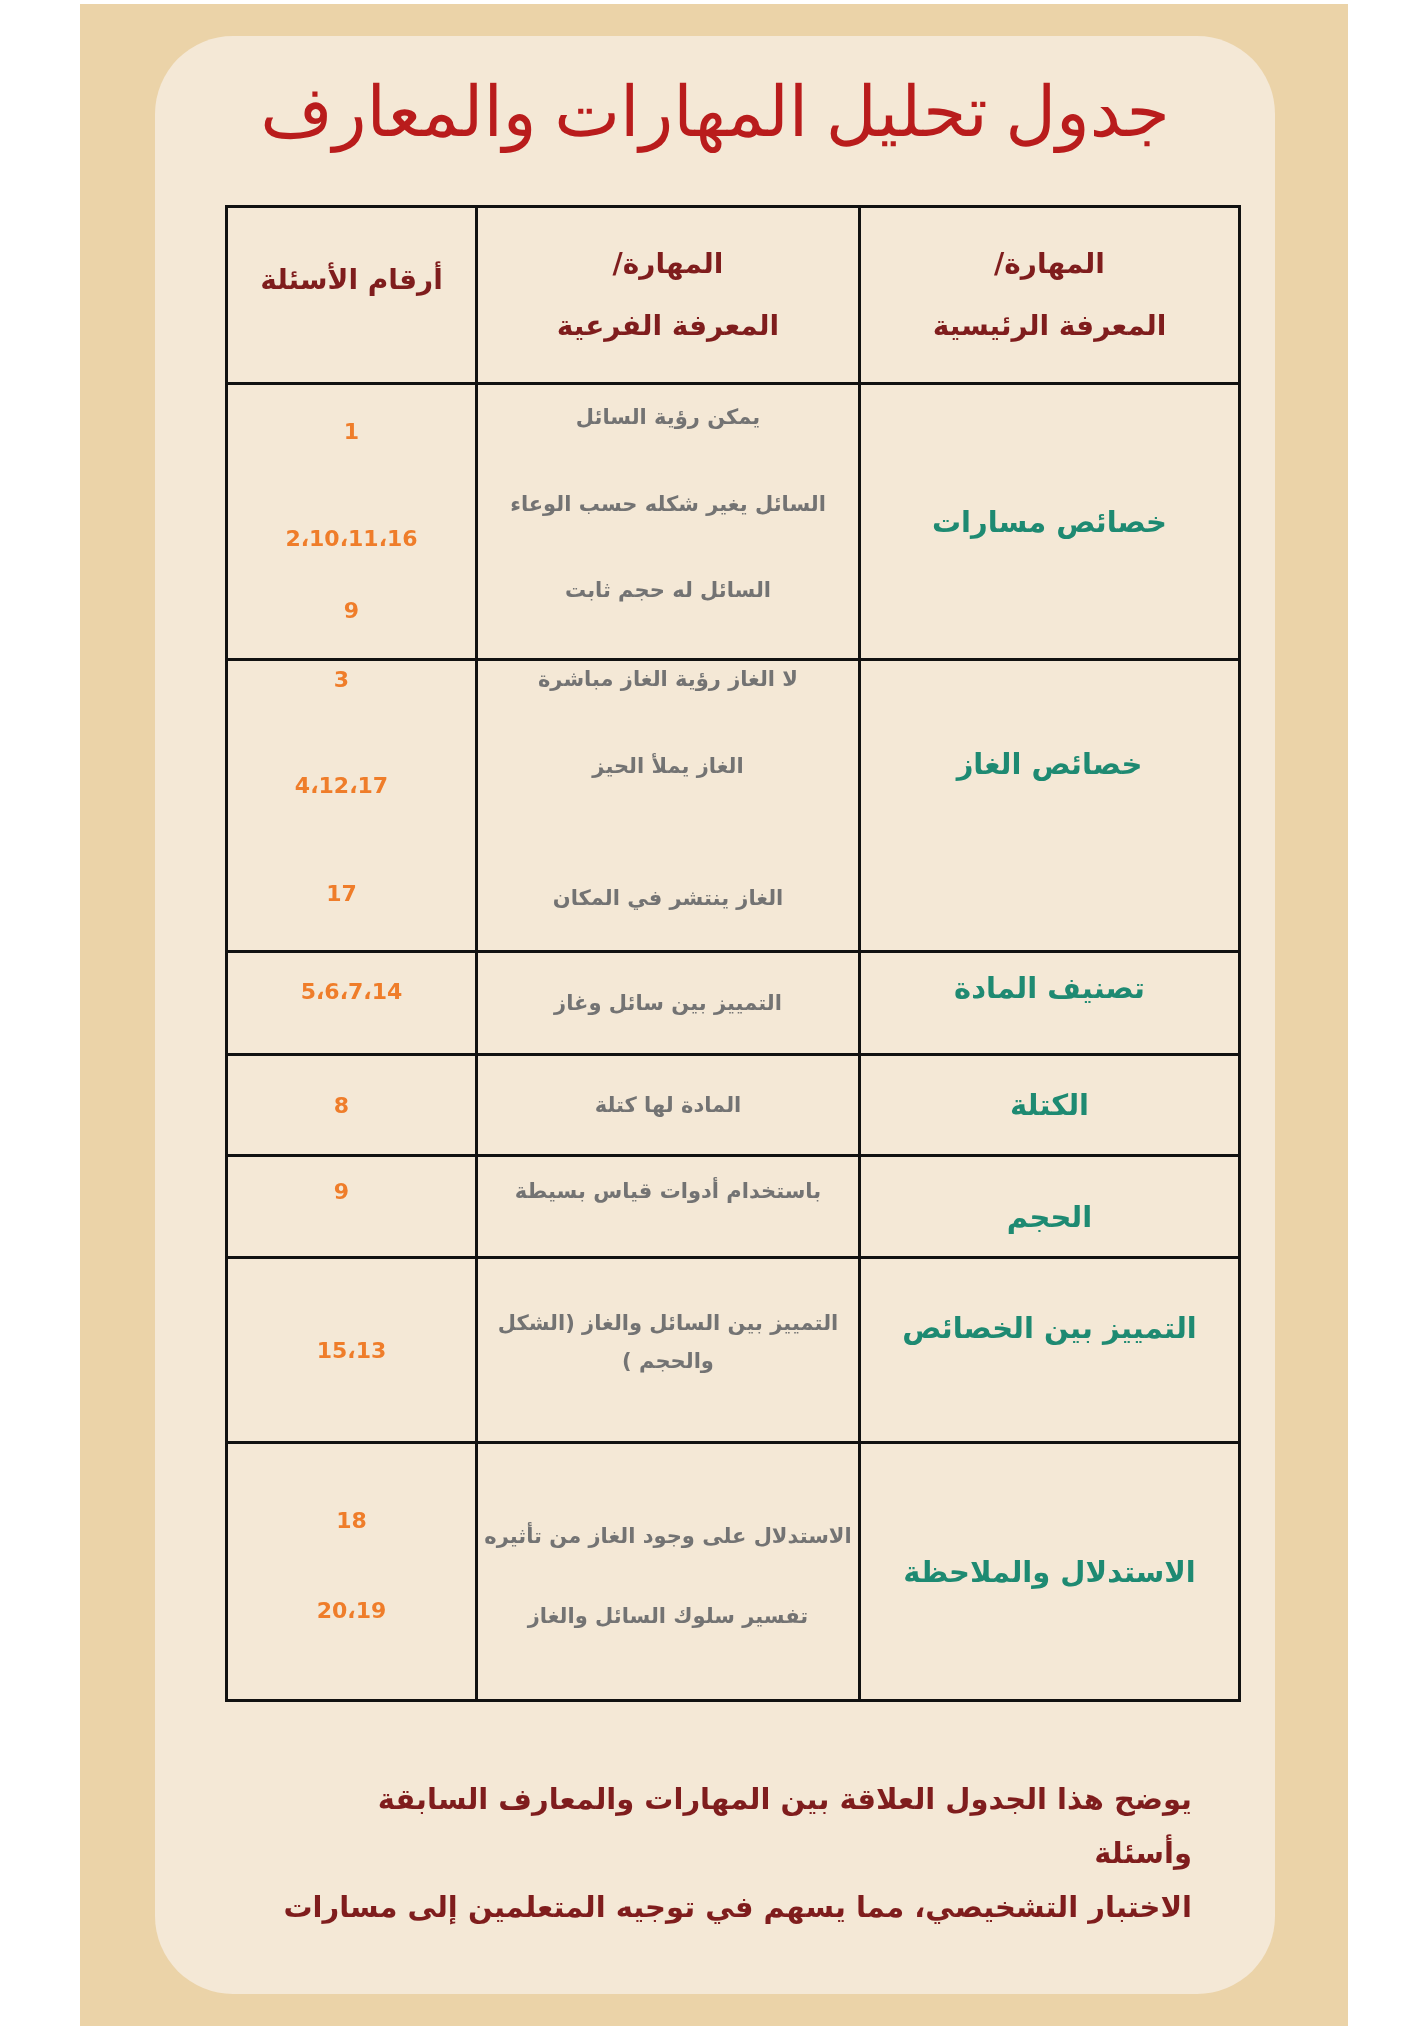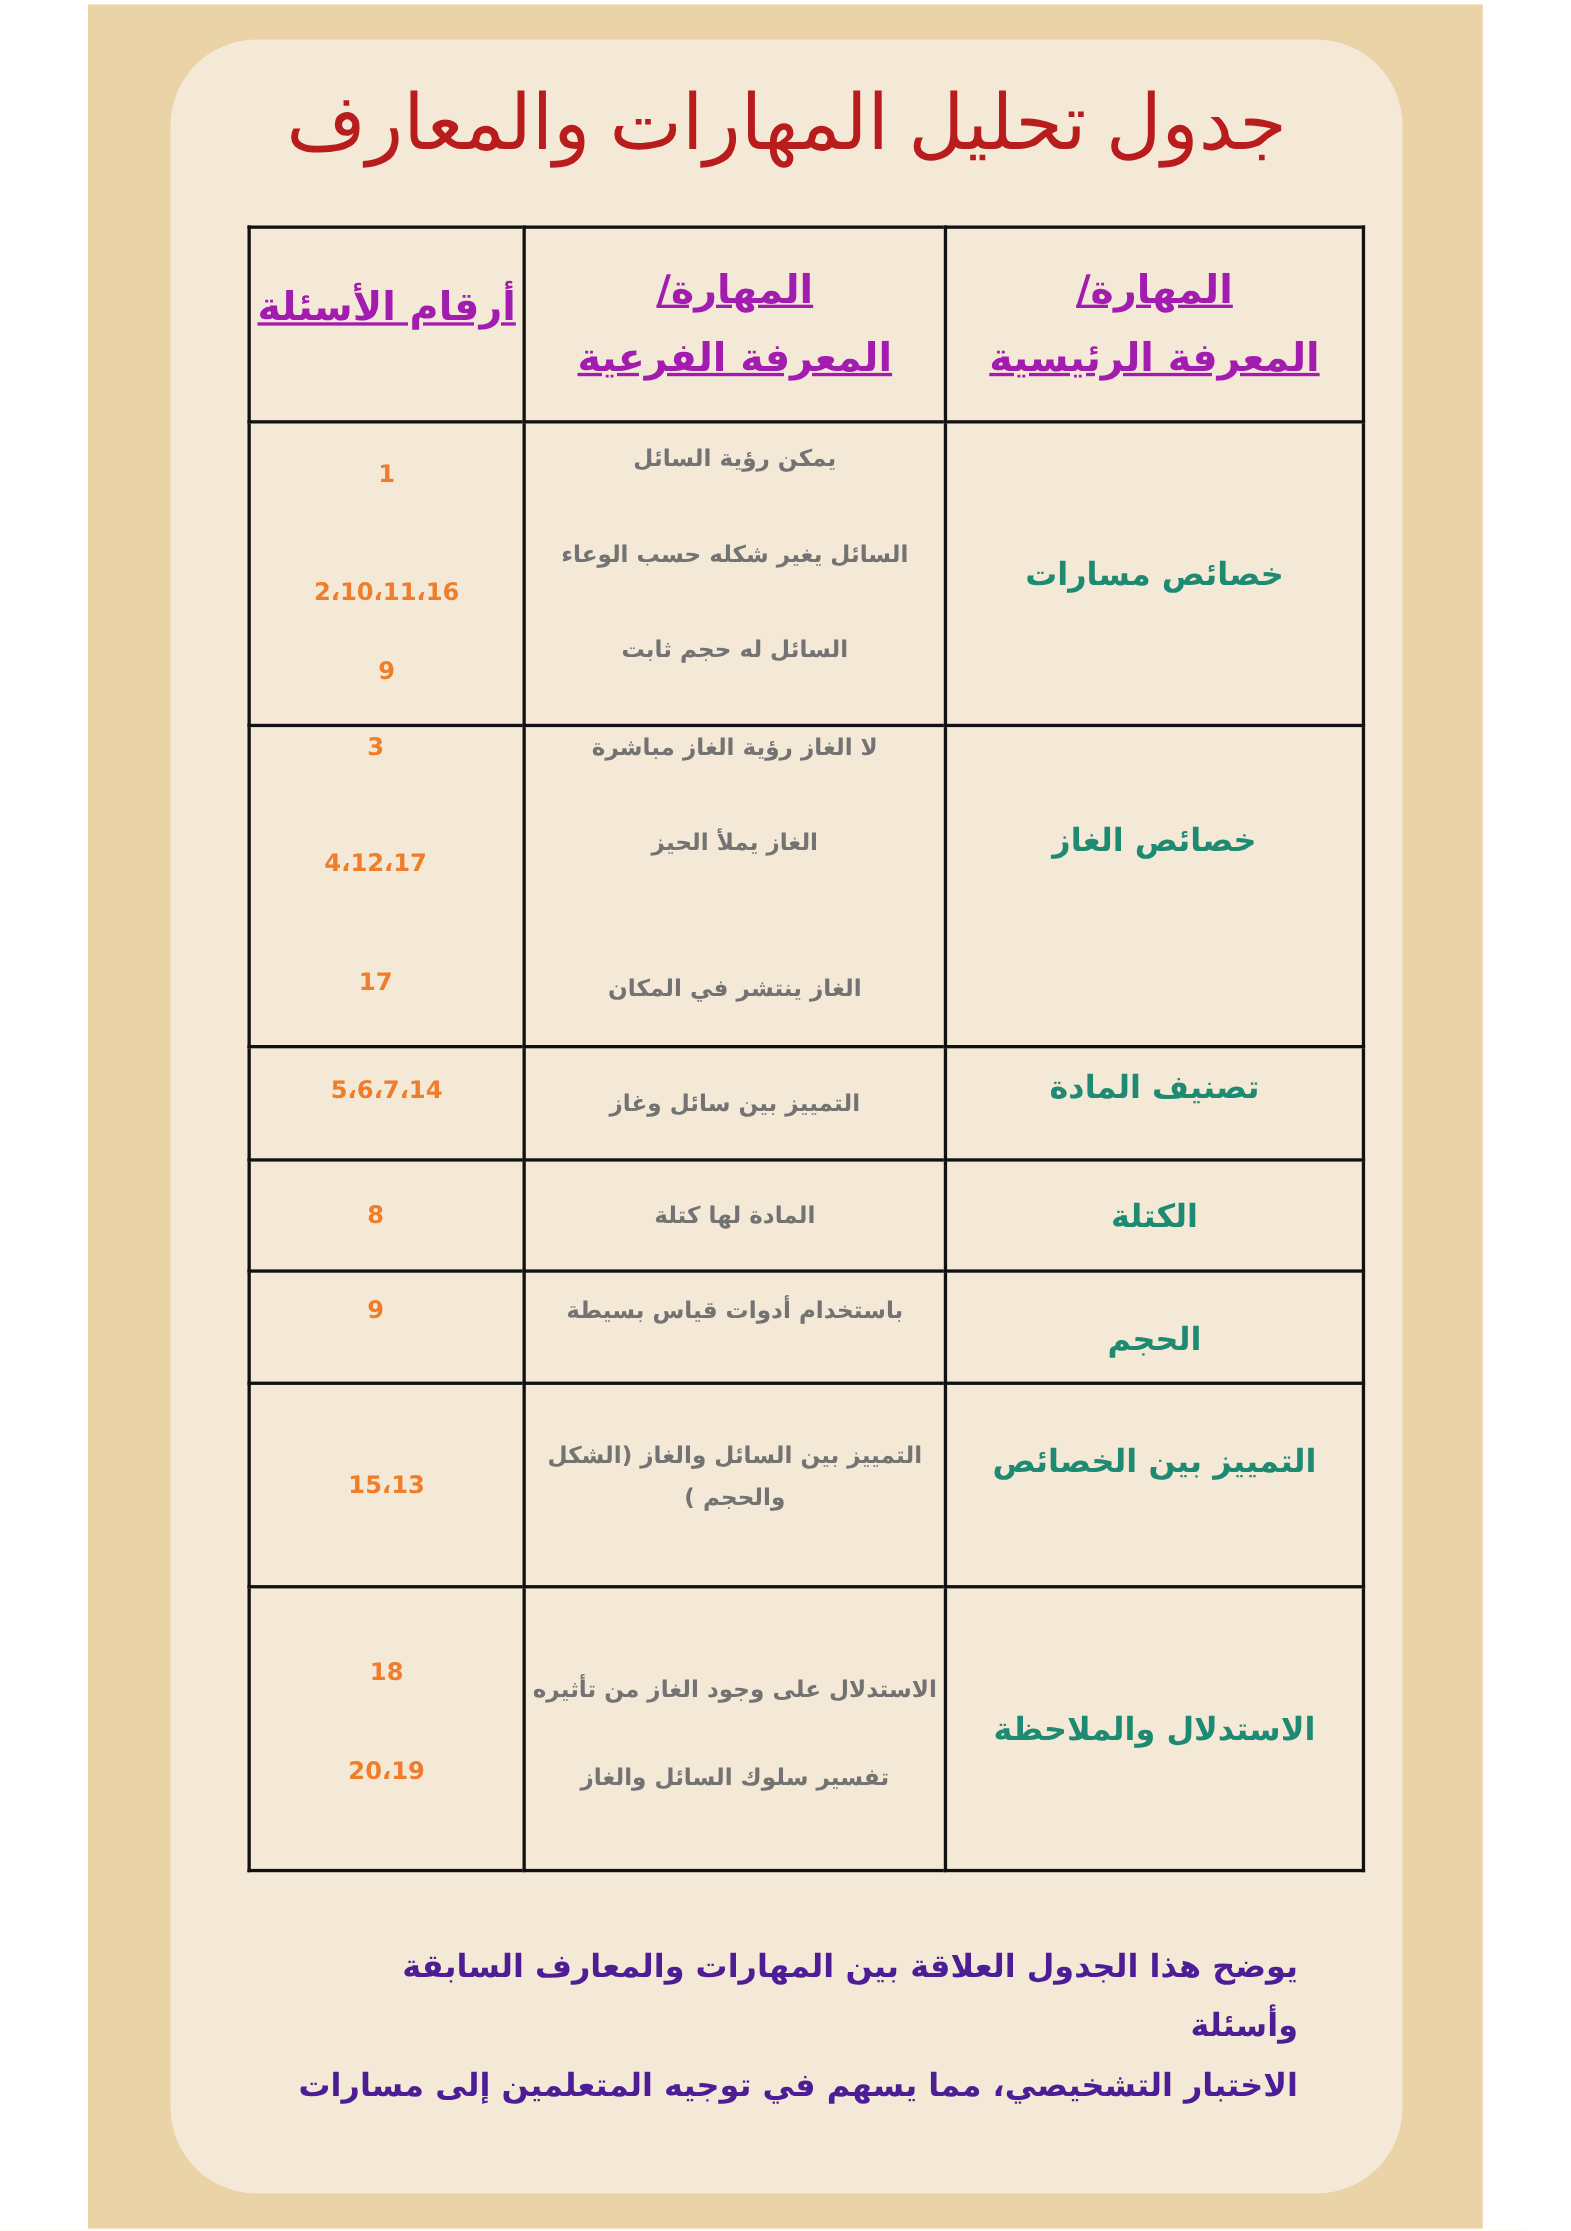--- a/index.html
+++ b/index.html
@@ -49,25 +49,24 @@
       padding: 0;
       vertical-align: middle;
       text-align: center;
       font-family: "DejaVu Sans", sans-serif;
       font-weight: bold;
     }
     col.c-main { width: 380px; }
     col.c-sub  { width: 383px; }
     col.c-num  { width: 250px; }
     th.hdr {
-      color: #a21caf;
-      font-size: 36px;
+      color: #7f1d1d;
+      font-size: 28px;
       line-height: 62px;
       height: 174px;
-      text-decoration: underline;
     }
     td.main {
       color: #1e8a72;
       font-size: 29px;
     }
     td.sub {
       color: #737373;
       font-size: 21px;
       position: relative;
     }
@@ -81,26 +80,26 @@
       position: absolute; left: 0; right: 0;
       text-align: center;
       white-space: nowrap;
     }
     .footer {
       position: absolute;
       left: 260px; top: 1760px;
       width: 920px;
       direction: rtl;
       text-align: right;
-      color: #4c1d95;
+      color: #7f1d1d;
       font-family: "DejaVu Sans", sans-serif;
       font-weight: bold;
       font-size: 29px;
       line-height: 54px;
-      margin: 0;
+      margin: 12px;
     }
   </style>
 </head>
 <body>
 
 <div class="outer"></div>
 <div class="card"></div>
 
 <h1 class="title">جدول تحليل المهارات والمعارف</h1>
 

